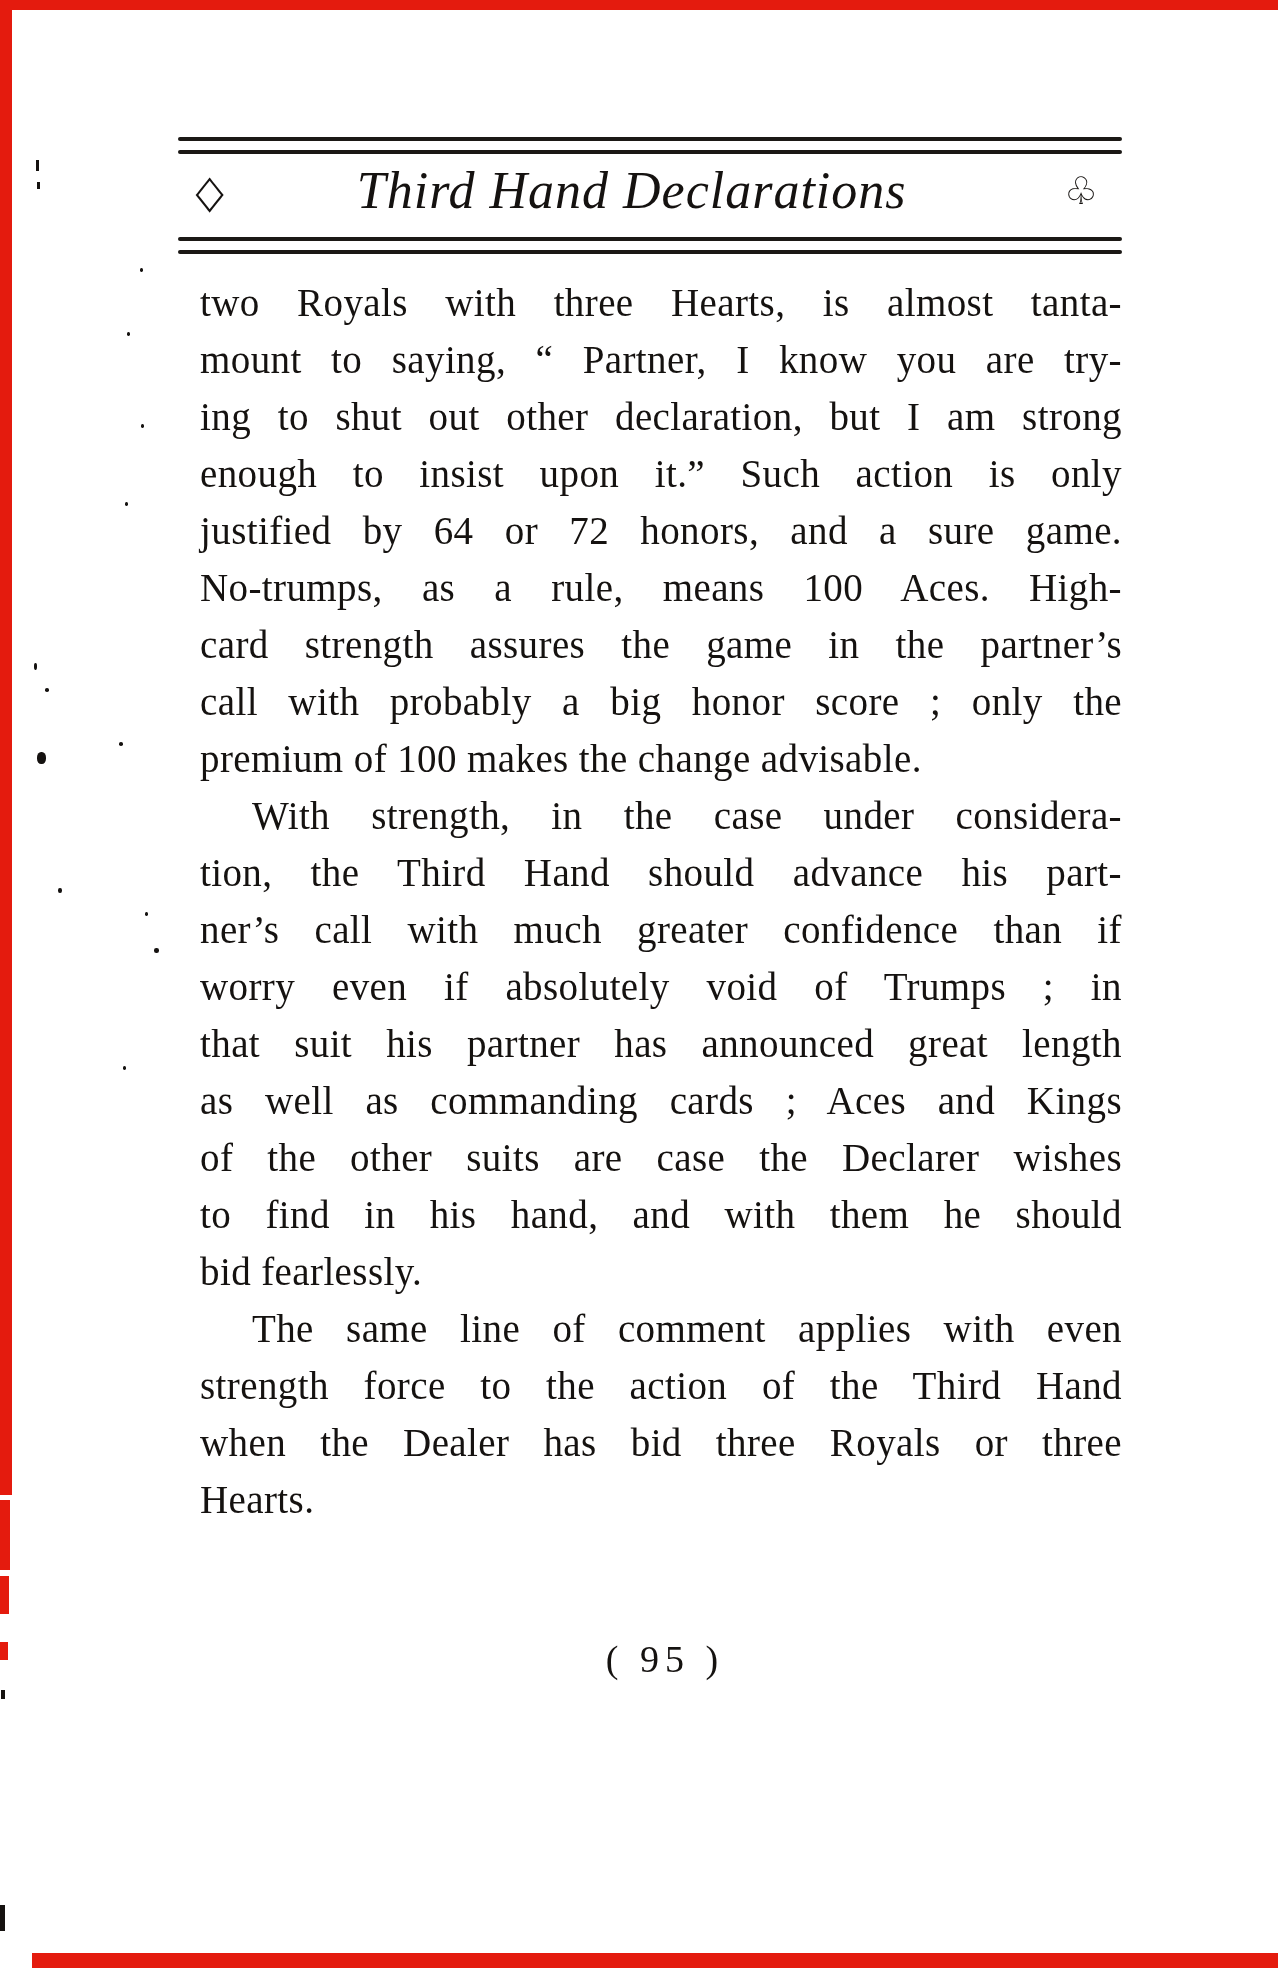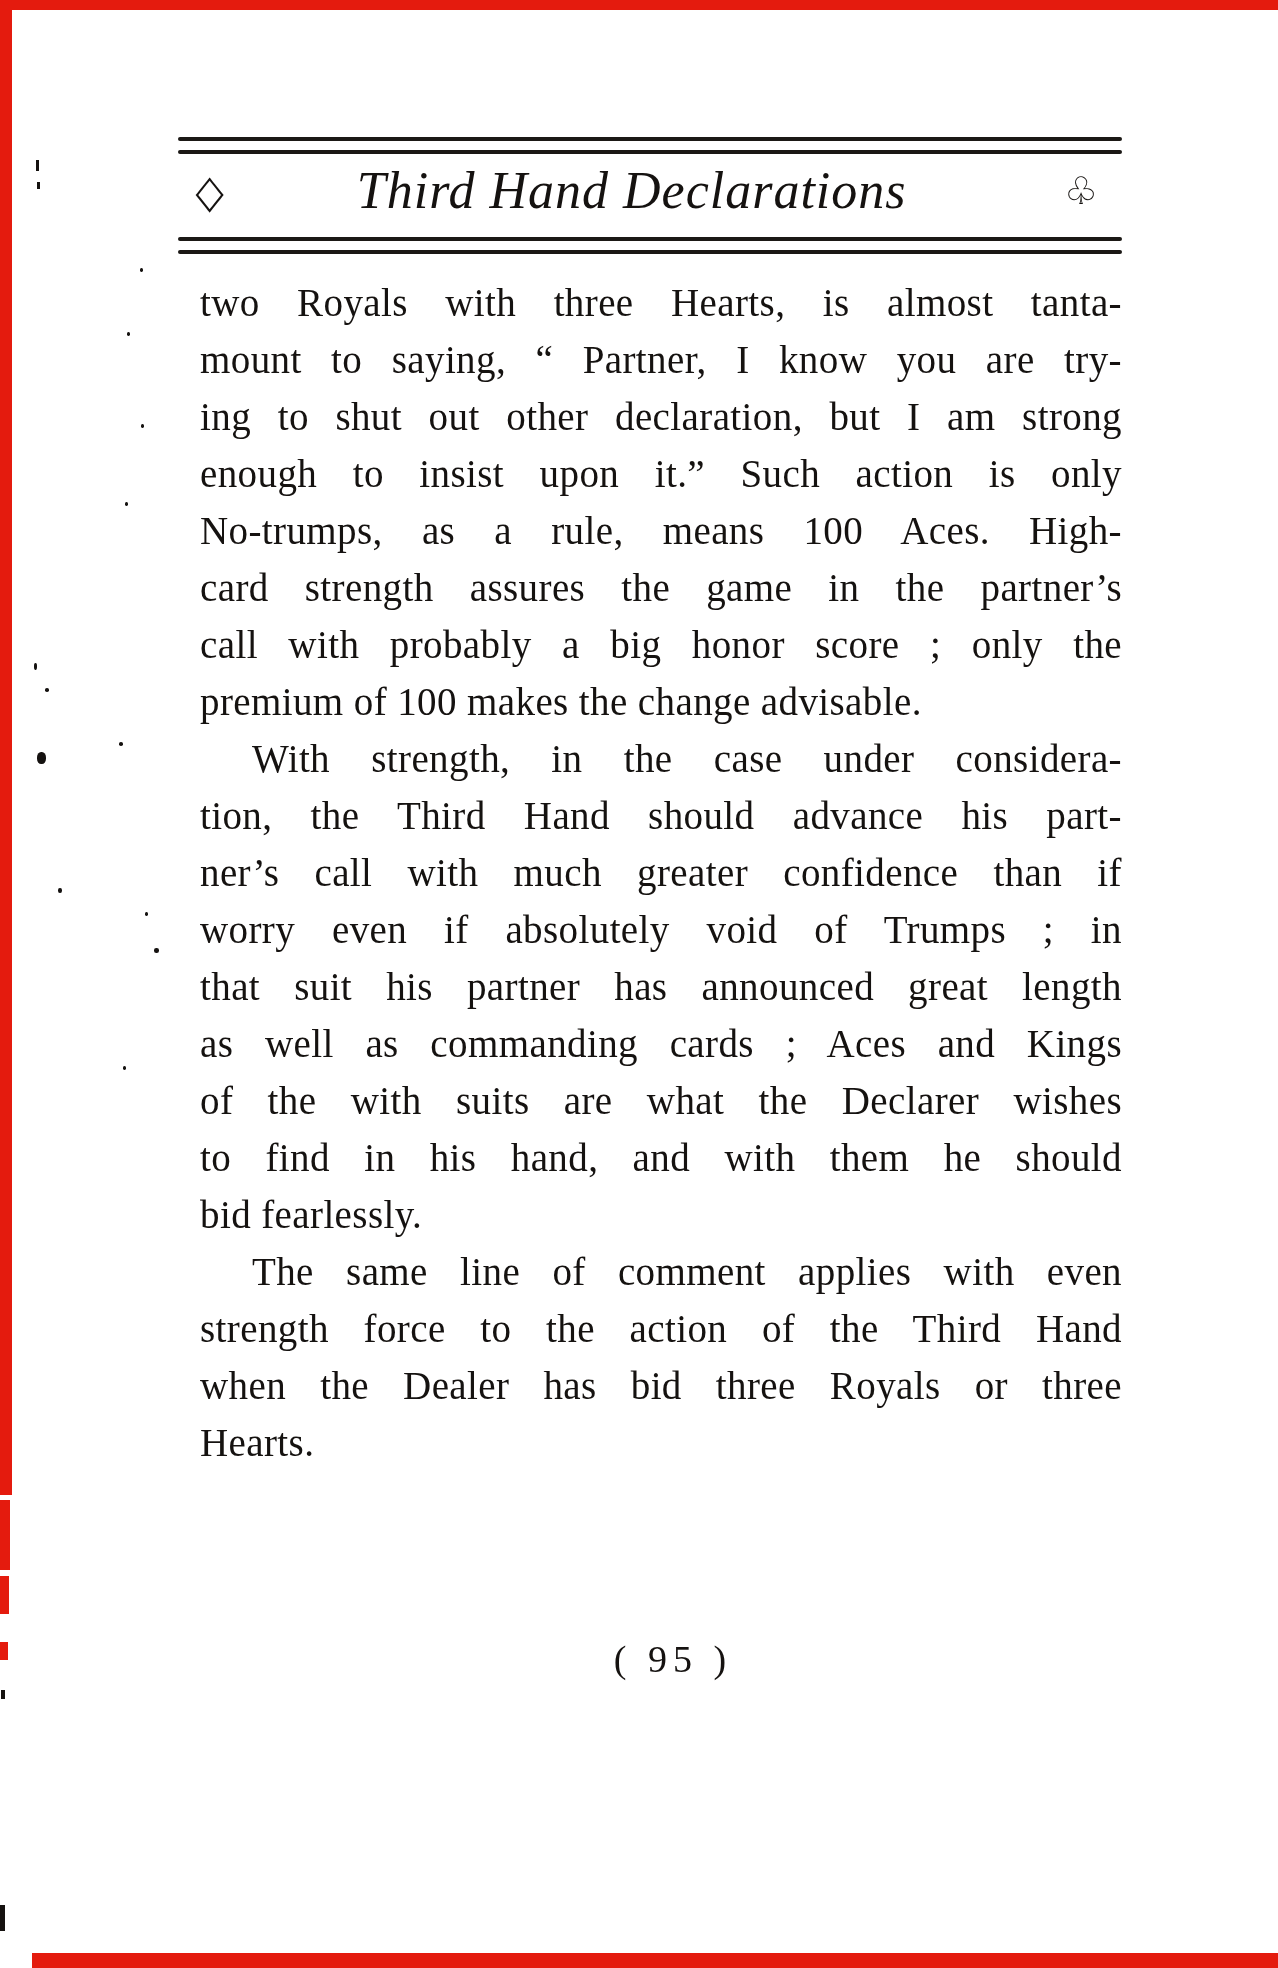--- a/index.html
+++ b/index.html
@@ -51,21 +51,21 @@
   }
   .line{
     height:57px;line-height:57px;
     text-align:justify;text-align-last:justify;
     white-space:nowrap;
   }
   .line.noend{text-align-last:left;}
   .line.indent{padding-left:52px;}
   
   .folio{
-    position:absolute;left:192px;top:1628px;width:922px;height:62px;
+    position:absolute;left:184px;top:1628px;width:922px;height:62px;
     line-height:62px;text-align:center;font-size:38px;letter-spacing:6px;
     text-indent:40px;
   }
   
   .speck{position:absolute;background:var(--ink);border-radius:45%;}
   .sp1{left:37px;top:752px;width:9px;height:12px;}
   .sp2{left:34px;top:663px;width:3px;height:7px;}
   .sp3{left:45px;top:688px;width:4px;height:4px;}
   .sp4{left:58px;top:888px;width:4px;height:5px;}
   .sp5{left:140px;top:268px;width:3px;height:4px;}
@@ -103,31 +103,32 @@
   </div>
 
   <div class="rule r3"></div>
   <div class="rule r4"></div>
 
   <div class="body-text">
     <div class="line">two Royals with three Hearts, is almost tanta-</div>
     <div class="line">mount to saying, “ Partner, I know you are try-</div>
     <div class="line">ing to shut out other declaration, but I am strong</div>
     <div class="line">enough to insist upon it.” Such action is only</div>
+    <div class="line">justified by 64 or 72 honors, and a sure game.</div>
     <div class="line">No-trumps, as a rule, means 100 Aces. High-</div>
     <div class="line">card strength assures the game in the partner’s</div>
     <div class="line">call with probably a big honor score ; only the</div>
     <div class="line noend">premium of 100 makes the change advisable.</div>
     <div class="line indent">With strength, in the case under considera-</div>
     <div class="line">tion, the Third Hand should advance his part-</div>
     <div class="line">ner’s call with much greater confidence than if</div>
     <div class="line">worry even if absolutely void of Trumps ; in</div>
     <div class="line">that suit his partner has announced great length</div>
     <div class="line">as well as commanding cards ; Aces and Kings</div>
-    <div class="line">of the with suits are what the Declarer wishes</div>
+    <div class="line">of the other suits are case the Declarer wishes</div>
     <div class="line">to find in his hand, and with them he should</div>
     <div class="line noend">bid fearlessly.</div>
     <div class="line indent">The same line of comment applies with even</div>
     <div class="line">strength force to the action of the Third Hand</div>
     <div class="line">when the Dealer has bid three Royals or three</div>
     <div class="line noend">Hearts.</div>
   </div>
 
   <div class="folio">( 95 )</div>
 

